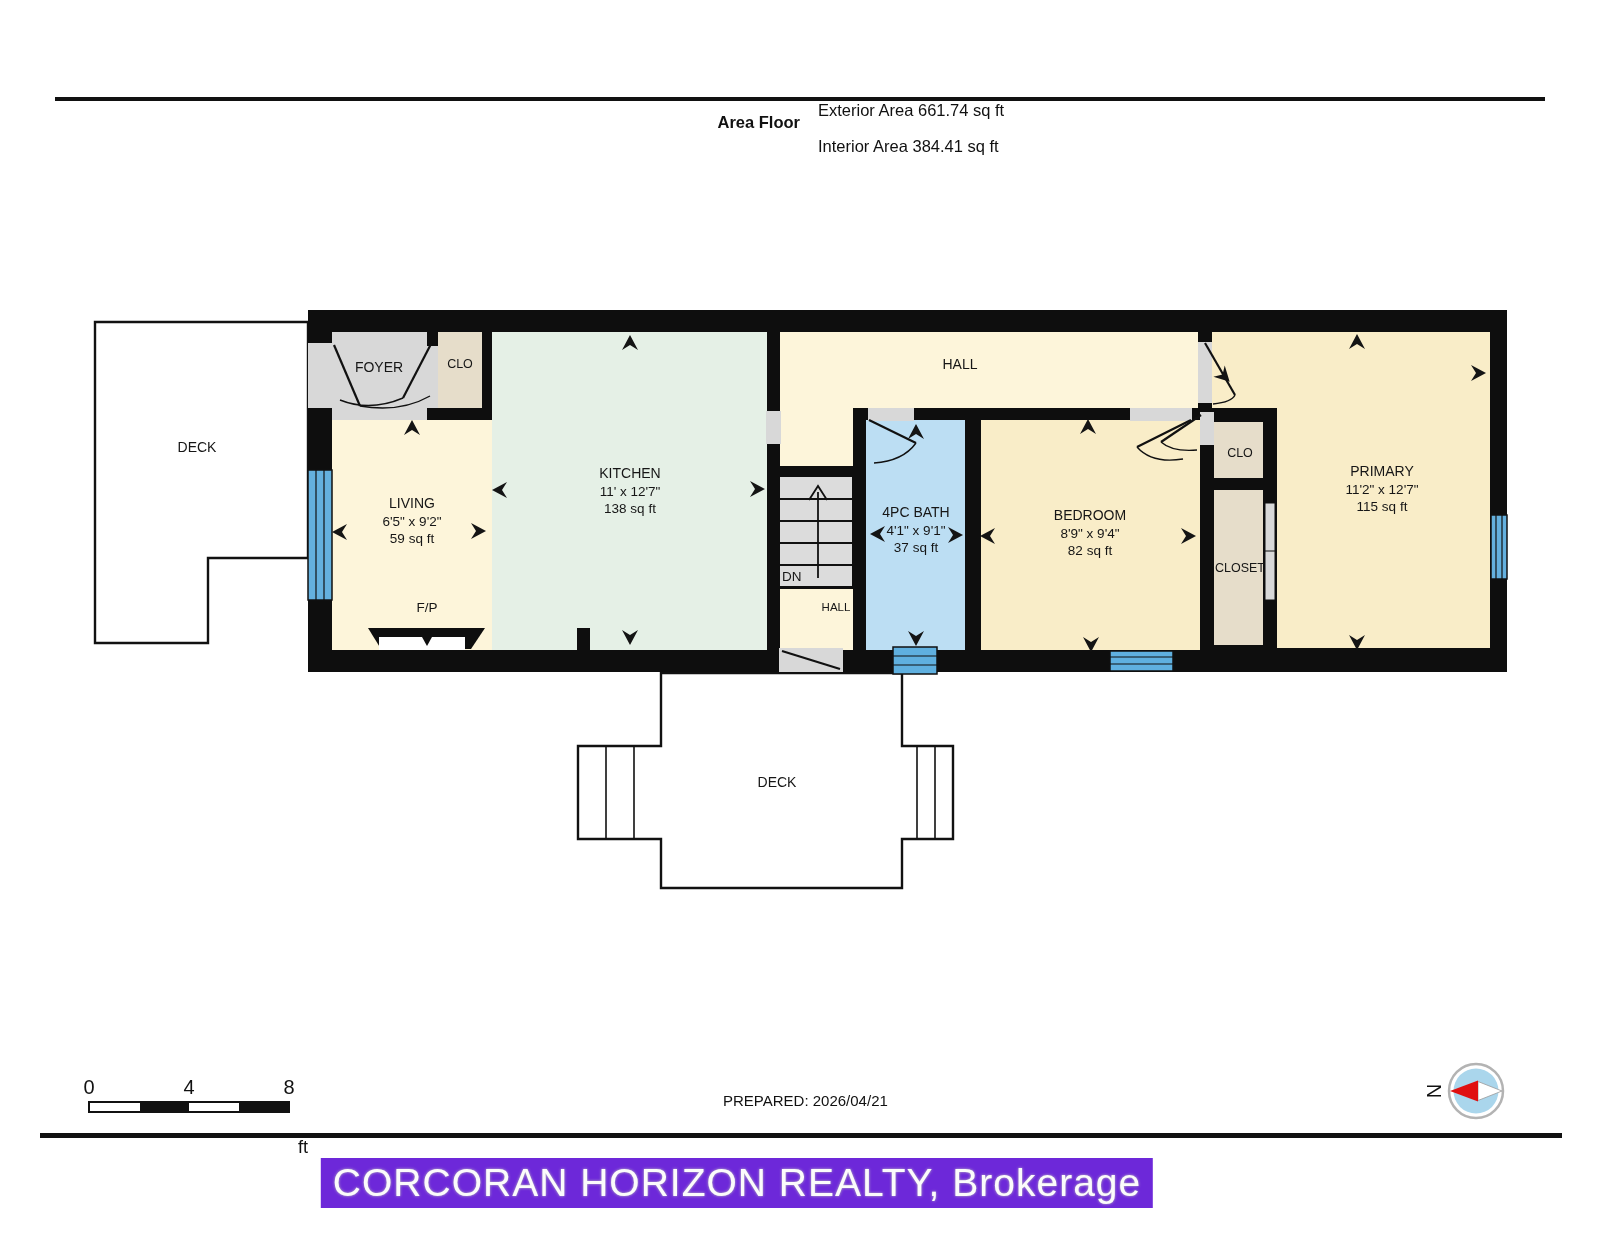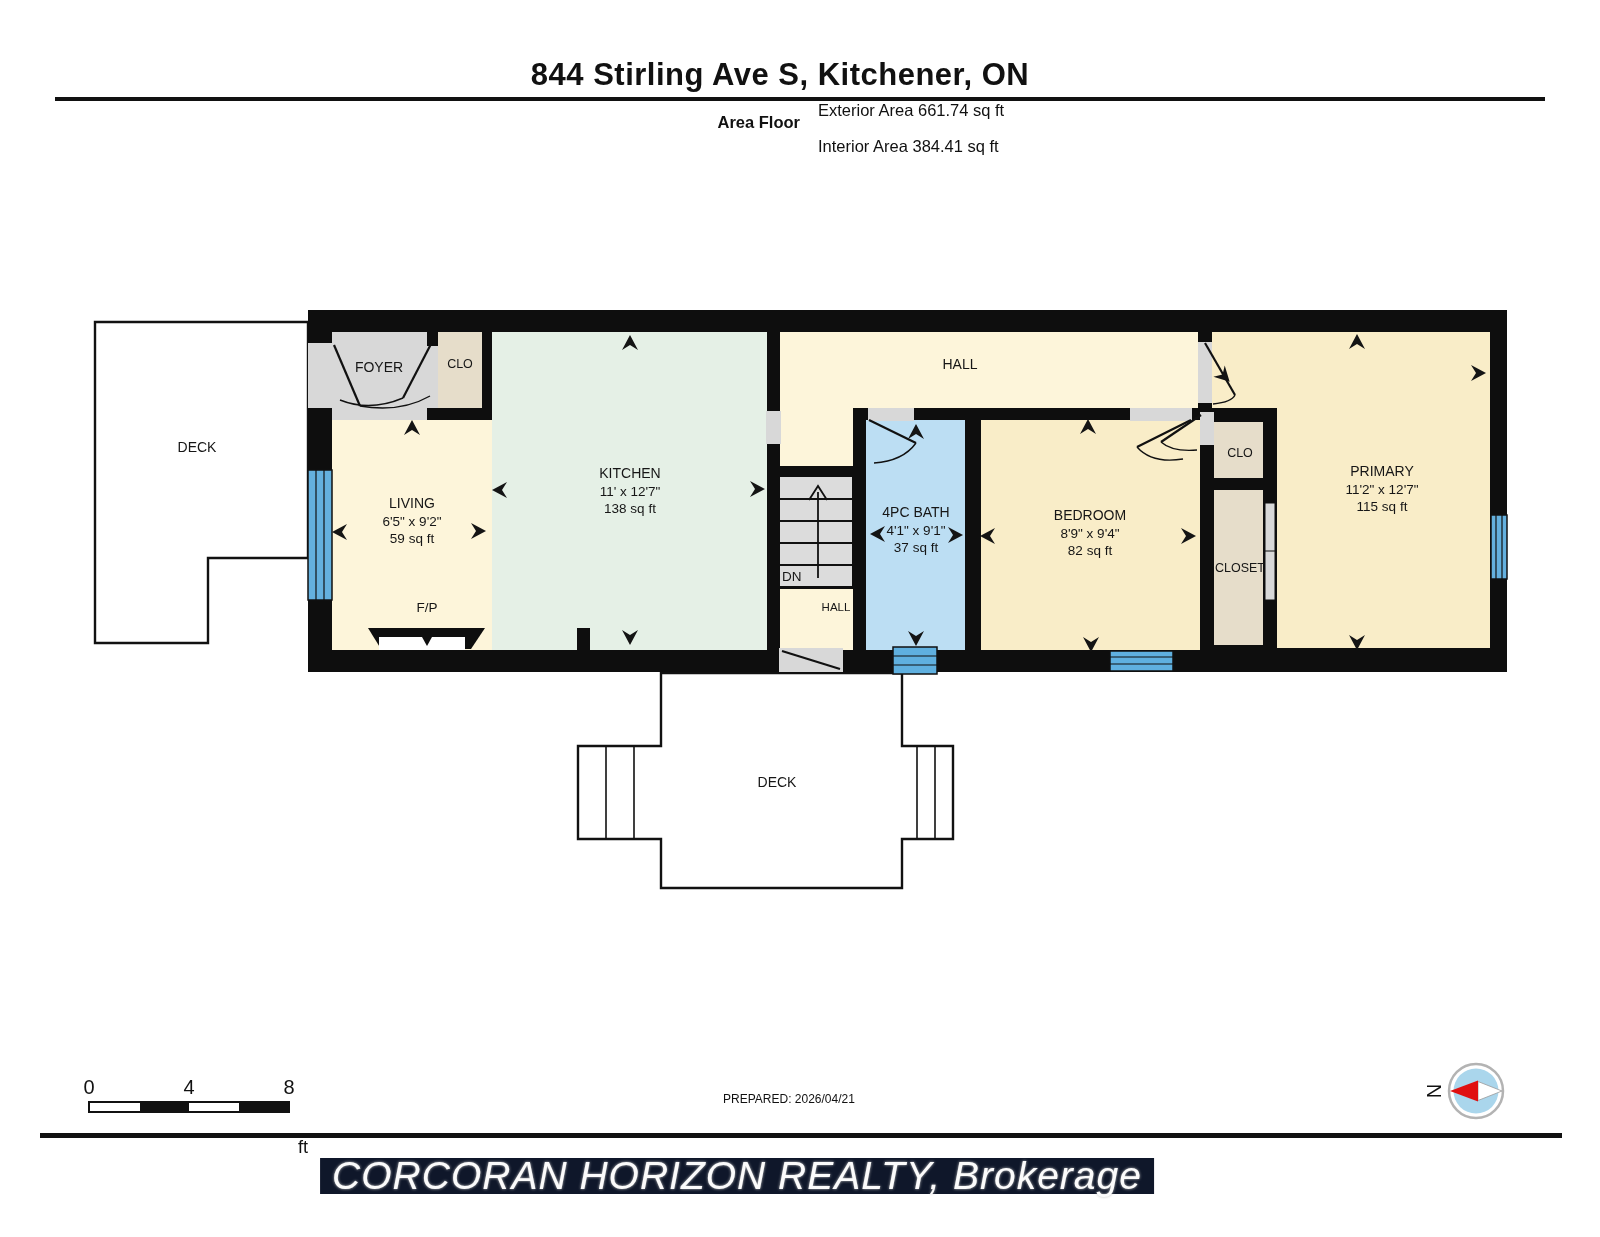--- a/index.html
+++ b/index.html
@@ -14,33 +14,32 @@
   svg text{font-family:"Liberation Sans",sans-serif;fill:#161616;}
   .rm{font-size:14px;text-anchor:middle;}
   .rm-s{font-size:12.5px;text-anchor:middle;}
   .dims{font-size:13.5px;text-anchor:middle;}
   .dn{font-size:13.5px;}
   .hall-s{font-size:11.5px;text-anchor:middle;}
   .scalenum{font-size:20px;transform:translateX(-50%);}
   .scalebar{left:88px;top:1101px;width:202px;height:12px;border:2px solid #111;box-sizing:border-box;display:flex;}
   .scalebar div{height:100%;}
   .ftlabel{left:298px;top:1096px;font-size:18px;margin-top:41px;}
-  .prepared{left:723px;top:1092px;font-size:12px;}
+  .prepared{left:723px;top:1092px;font-size:15px;}
   .rule2{left:40px;top:1133px;width:1522px;height:5px;background:#111;}
   .disclaimer{left:52px;top:1142px;font-size:16.2px;}
   .watermark{left:737px;top:1158px;transform:translateX(-50%);white-space:nowrap;
-             font-size:39px;line-height:34px;padding:1px 12px;background:#0f172a;
-             color:#fbfbfb;text-shadow:0 0 3px #c0c0c0;letter-spacing:1px;font-style:italic;}
+             font-size:39px;line-height:34px;padding:8px 12px;background:#6d28d9;
+             color:#fbfbfb;text-shadow:0 0 3px #c0c0c0;letter-spacing:1px;}
 </style>
 </head>
 <body>
 
 <div class="page">
 
-  <div class="abs title">844 Stirling Ave S, Kitchener, ON</div>
   <div class="abs rule1"></div>
   <div class="abs floorlabel">Area Floor</div>
   <div class="abs area1">Exterior Area 661.74 sq ft</div>
   <div class="abs area2">Interior Area 384.41 sq ft</div>
 
   <svg class="abs" style="left:0;top:0" width="1600" height="1237" viewBox="0 0 1600 1237">
     <defs>
       <path id="chev" d="M0,-8 L8,7 L0,2 L-8,7 Z" fill="#141414"></path>
     </defs>
 

